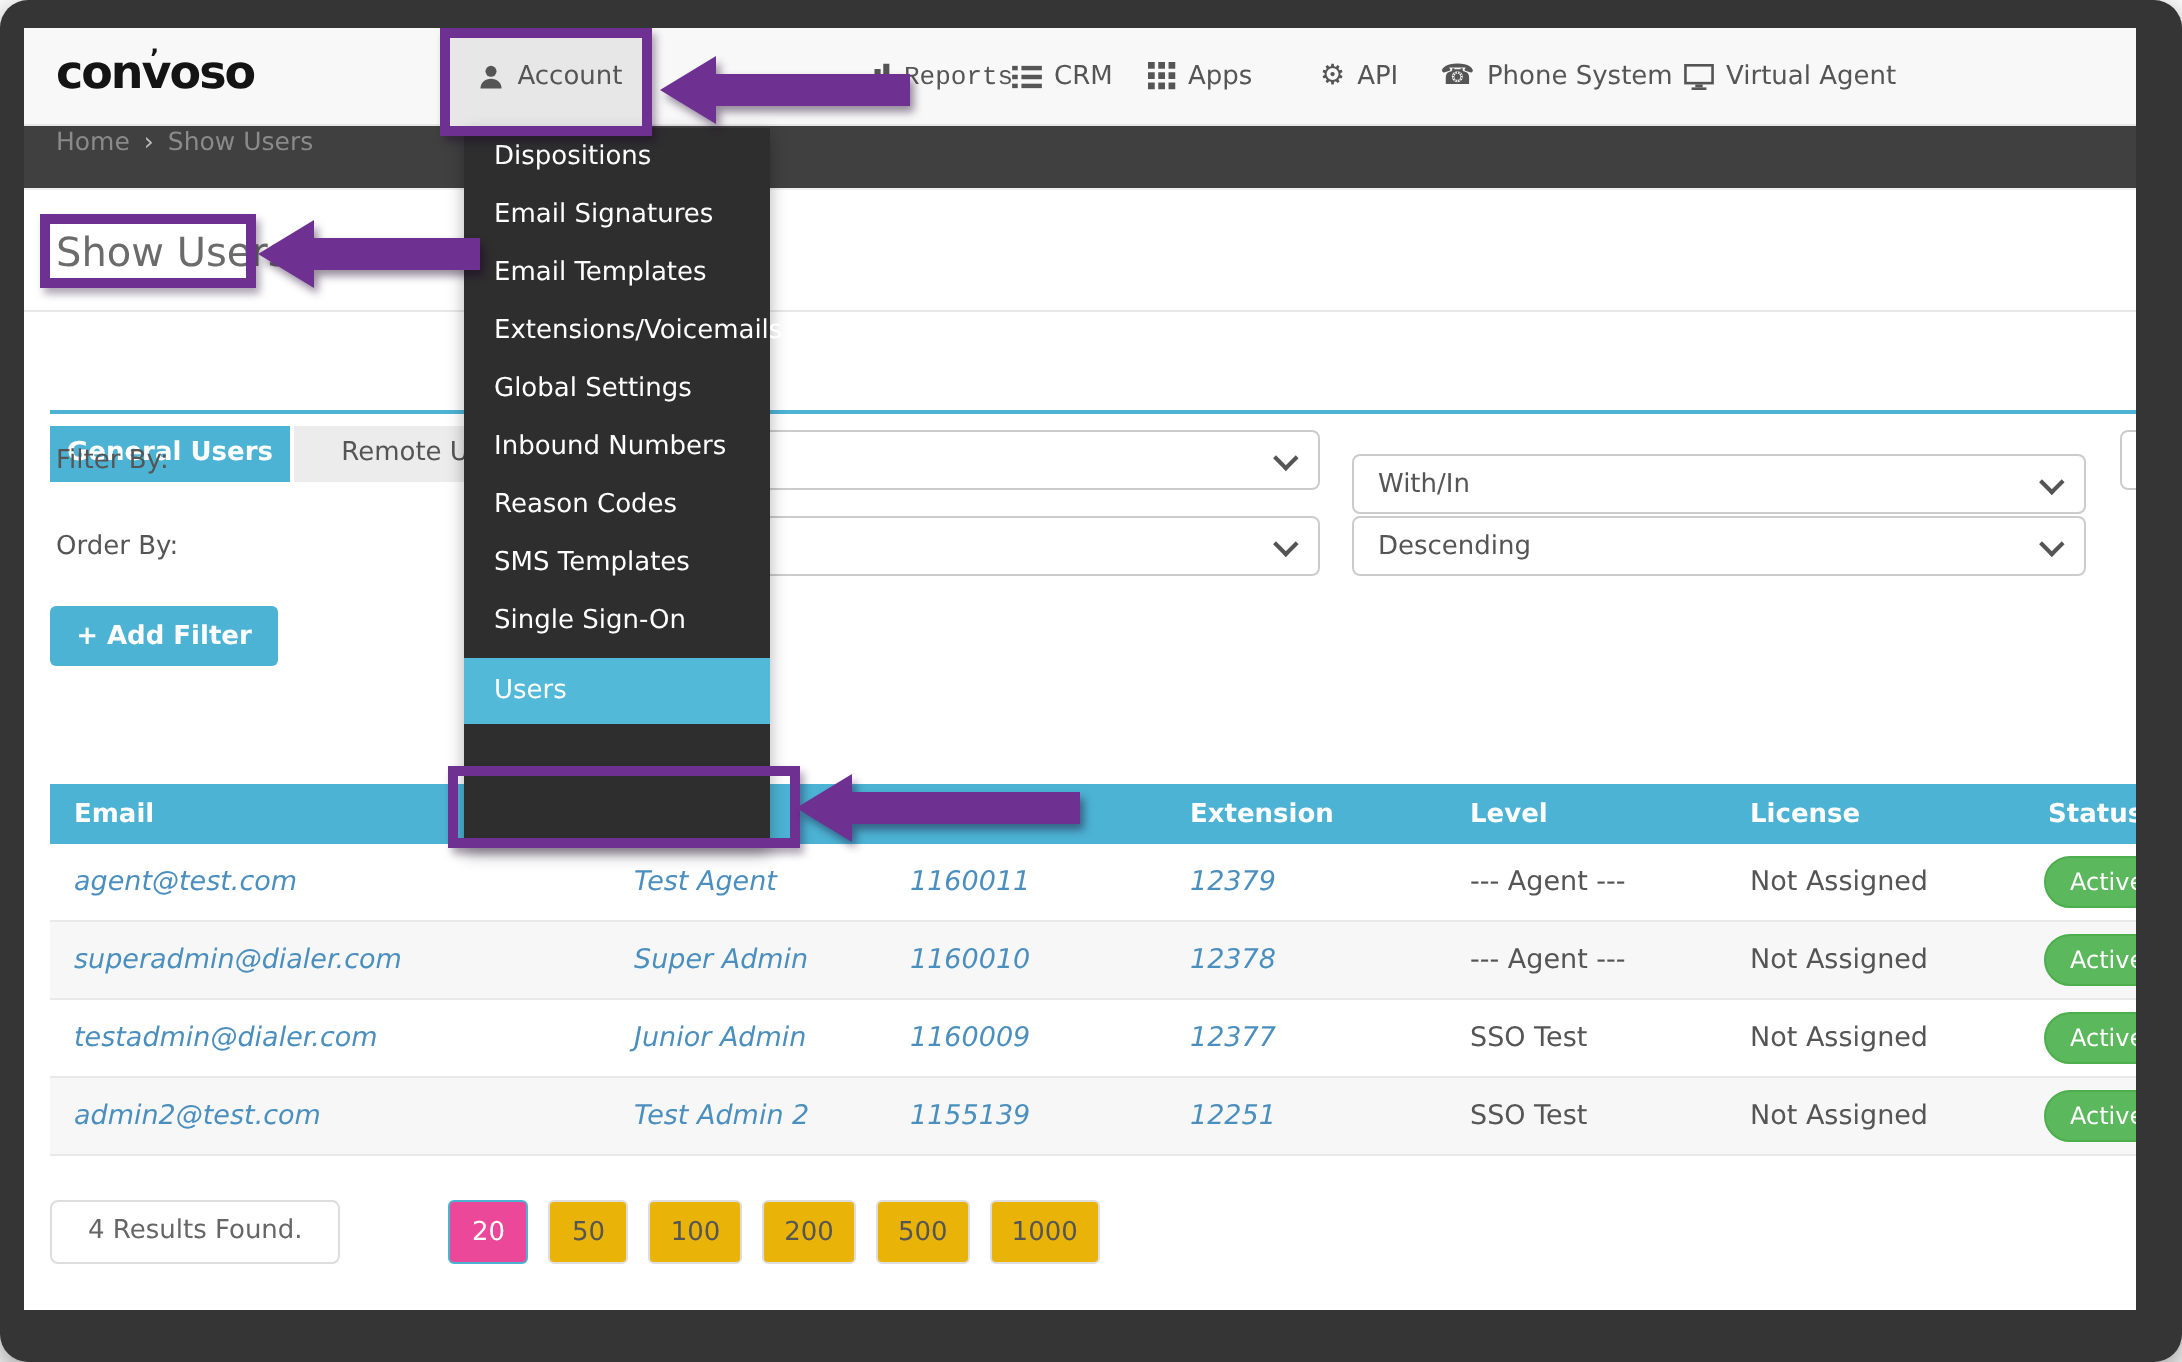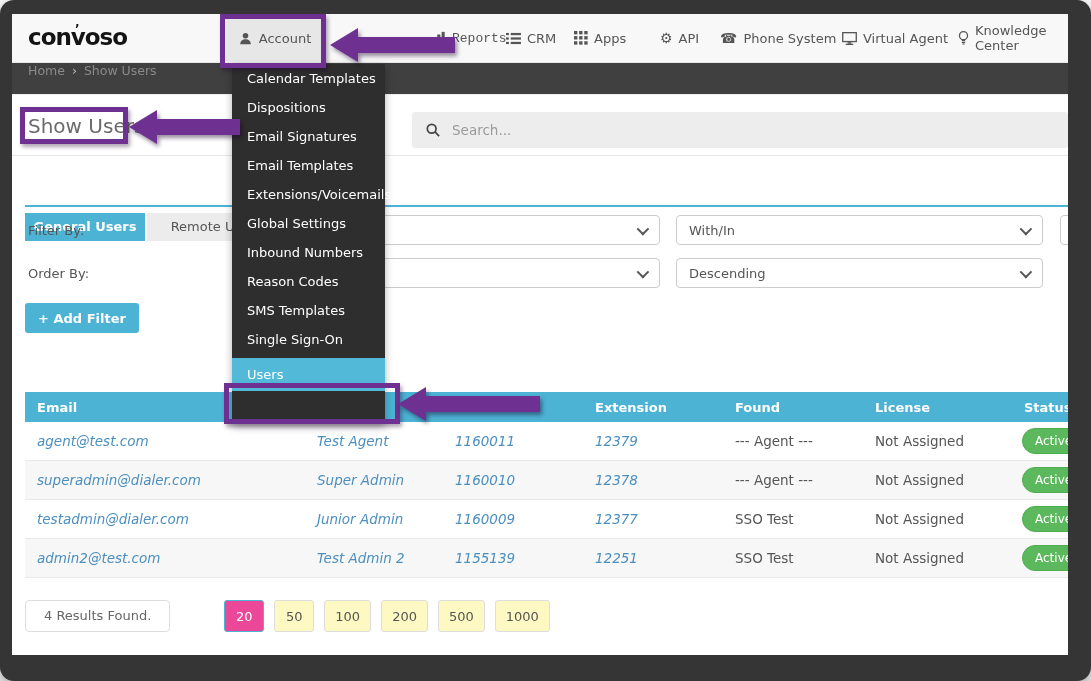--- a/index.html
+++ b/index.html
@@ -47,21 +47,21 @@
   .tbl td{height:38px;font-size:13.5px;color:#555;padding:0 0 0 12px;border-bottom:1px solid #e9e9e9;}
   .tbl tr.odd td{background:#fff;}
   .tbl tr.even td{background:#f7f7f7;}
   .c-email{width:268px;} .c-name{width:126px;} .c-uid{width:128px;} .c-ext{width:128px;} .c-level{width:128px;} .c-lic{width:137px;} .c-status{width:205px;}
   .lnk{color:#4b8fbe;cursor:pointer;text-decoration:none;font-style:italic;}
   .pill{display:inline-block;margin-left:-2px;background:#5cb85c;border:1px solid #4cae4c;color:#fff;font-size:12px;border-radius:13px;padding:5px 24px 5px 12px;cursor:pointer;white-space:nowrap;}
 
   
   .pagin{position:absolute;left:13px;top:586px;display:flex;gap:10px;}
   .results-box{height:32px;line-height:30px;padding:0 18px;border:1px solid #ddd;border-radius:4px;font-size:13px;color:#666;box-sizing:border-box;background:#fff;}
-  .pg-btn{height:32px;min-width:40px;padding:0 10px;border:1px solid #ddd;border-radius:3px;background:#fef9c3;font-size:13px;color:#555;cursor:pointer;box-sizing:border-box;font-family:inherit;}
+  .pg-btn{height:32px;min-width:40px;padding:0 10px;border:1px solid #ddd;border-radius:3px;background:#eab308;font-size:13px;color:#555;cursor:pointer;box-sizing:border-box;font-family:inherit;}
   .pg-btn.active{background:#ec4899;border-color:#4cb3d5;color:#fff;margin-left:44px;}
 
   
   .menu{position:absolute;left:220px;top:50px;width:153px;height:360px;background:#2e2e2e;z-index:50;box-shadow:0 3px 8px rgba(0,0,0,.3);}
   .menu-item{height:29px;line-height:29px;padding-left:15px;font-size:13px;color:#fff;cursor:pointer;white-space:nowrap;}
   .menu-item.selected{margin-top:4px;height:33px;line-height:33px;background:#53b9d9;}
 
   
   .ann-box{position:absolute;border:5px solid #6e3192;box-sizing:border-box;z-index:60;box-shadow:2px 3px 4px rgba(25,0,40,.35);}
   .ann-arrow{position:absolute;z-index:61;filter:drop-shadow(2px 3px 2px rgba(25,0,40,.45));}
@@ -134,56 +134,40 @@
         <span>Phone System</span>
       </div>
       <div class="nav-item" style="left:830px;">
         <svg width="15" height="13" viewBox="0 0 16 14">
             <rect x="0.7" y="0.7" width="14.6" height="9.6" fill="none" stroke="#555" stroke-width="1.4"></rect>
             <rect x="6" y="11" width="4" height="1.6" fill="#555"></rect>
             <rect x="4" y="12.6" width="8" height="1.4" fill="#555"></rect>
           </svg>
         <span>Virtual Agent</span>
       </div>
-      <div class="nav-item" style="left:946px;">
-        <svg width="11" height="14" viewBox="0 0 11 15">
-            <circle cx="5.5" cy="5" r="4.3" fill="none" stroke="#555" stroke-width="1.4"></circle>
-            <rect x="3.7" y="9.5" width="3.6" height="1.4" fill="#555"></rect>
-            <rect x="3.7" y="11.6" width="3.6" height="1.3" fill="#555"></rect>
-            <rect x="4.4" y="13.4" width="2.2" height="1.2" fill="#555"></rect>
-          </svg>
-        <span>Knowledge Center</span>
-      </div>
     </div>
 
     <div class="breadcrumb">
       <span>Home</span>
       <span class="sep">›</span>
       <span>Show Users</span>
     </div>
 
     <div class="page-title">Show Users</div>
-    <div class="searchbar">
-      <svg width="14" height="14" viewBox="0 0 16 16">
-          <circle cx="6.5" cy="6.5" r="5" fill="none" stroke="#444" stroke-width="2"></circle>
-          <line x1="10.5" y1="10.5" x2="15" y2="15" stroke="#444" stroke-width="2"></line>
-        </svg>
-      <input type="text" placeholder="Search..." style="">
-    </div>
     <div class="header-divider"></div>
 
     <div class="tab active">General Users</div>
     <div class="tab inactive">Remote Users</div>
     <div class="tabs-underline"></div>
 
     <div class="flt-label" style="top:209px;">Filter By:</div>
     <div class="sel" style="left:228px;top:201px;width:420px;">
         <span class="chev"></span>
       </div>
-    <div class="sel" style="left:664px;top:201px;width:367px;">
+    <div class="sel" style="left:664px;top:213px;width:367px;">
         <span>With/In</span>
         <span class="chev"></span>
       </div>
     <div class="sel" style="left:1048px;top:201px;width:60px;"></div>
 
     <div class="flt-label" style="top:252px;">Order By:</div>
     <div class="sel" style="left:228px;top:244px;width:420px;">
         <span class="chev"></span>
       </div>
     <div class="sel" style="left:664px;top:244px;width:367px;">
@@ -194,21 +178,21 @@
     <button class="btn-addfilter">+ Add Filter</button>
 
     <div class="table-wrap">
       <table class="tbl">
         <thead>
           <tr>
             <th class="c-email">Email</th>
             <th class="c-name"></th>
             <th class="c-uid">User ID</th>
             <th class="c-ext">Extension</th>
-            <th class="c-level">Found</th>
+            <th class="c-level">Level</th>
             <th class="c-lic">License</th>
             <th class="c-status">Status</th>
           </tr>
         </thead>
         <tbody>
           <tr class="odd">
             <td><span class="lnk">agent@test.com</span></td>
             <td><span class="lnk">Test Agent</span></td>
             <td><span class="lnk">1160011</span></td>
             <td><span class="lnk">12379</span></td>
@@ -251,21 +235,20 @@
       <div class="results-box">4 Results Found.</div>
       <button class="pg-btn active">20</button>
       <button class="pg-btn">50</button>
       <button class="pg-btn">100</button>
       <button class="pg-btn">200</button>
       <button class="pg-btn">500</button>
       <button class="pg-btn">1000</button>
     </div>
 
     <div class="menu">
-      <div class="menu-item">Calendar Templates</div>
       <div class="menu-item">Dispositions</div>
       <div class="menu-item">Email Signatures</div>
       <div class="menu-item">Email Templates</div>
       <div class="menu-item">Extensions/Voicemails</div>
       <div class="menu-item">Global Settings</div>
       <div class="menu-item">Inbound Numbers</div>
       <div class="menu-item">Reason Codes</div>
       <div class="menu-item">SMS Templates</div>
       <div class="menu-item">Single Sign-On</div>
       <div class="menu-item selected">Users</div>

